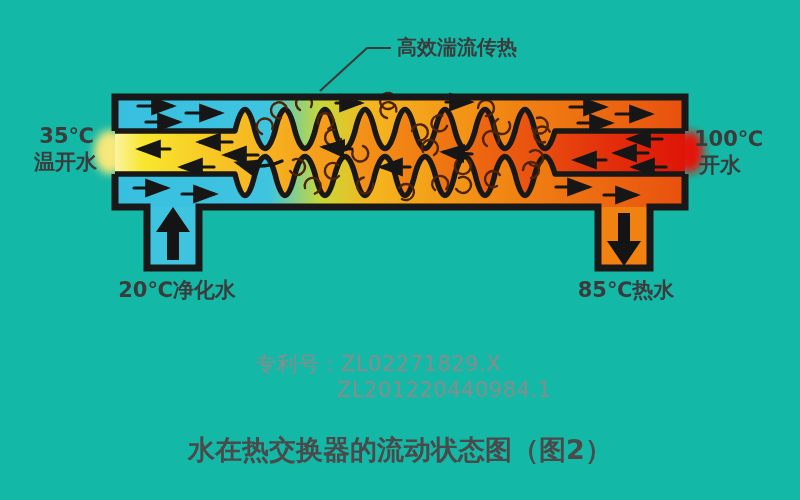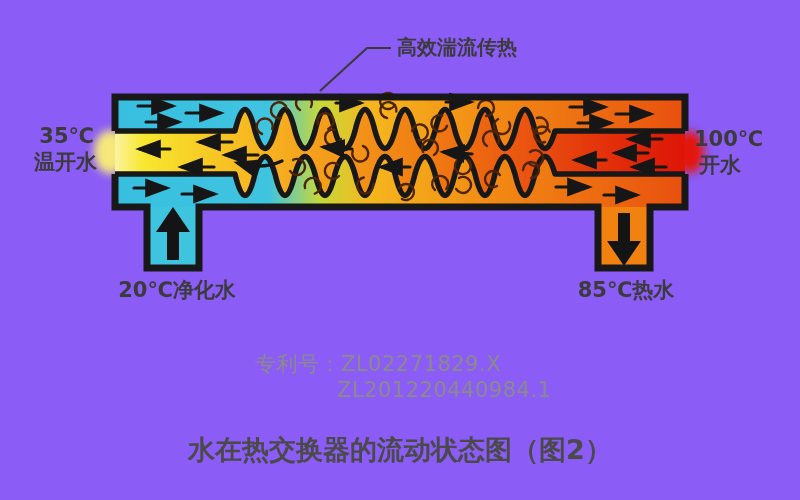--- a/index.html
+++ b/index.html
@@ -1,17 +1,17 @@
 <!DOCTYPE html>
 <html><head>
 <meta charset="utf-8">
 <style>
   html,body{margin:0;padding:0;background:#ffffff;}
   #stage{
-    position:relative;width:800px;height:500px;background:#8b5cf6;overflow:hidden;
+    position:relative;width:800px;height:500px;background:#14b8a6;overflow:hidden;
     font-family:"DejaVu Sans","Liberation Sans",sans-serif;
   }
   svg{display:block;}
   text{font-family:"DejaVu Sans","Liberation Sans",sans-serif;}
   .lbl{font-size:21px;fill:#3b3b3b;font-weight:600;}
   .callout-t{font-size:20px;fill:#3b3b3b;font-weight:600;}
   .patent-t{font-size:21px;fill:#8b8b8b;letter-spacing:0.5px;}
   .caption-t{font-size:27px;fill:#4a4a4a;font-weight:600;}
 </style>
 </head>

